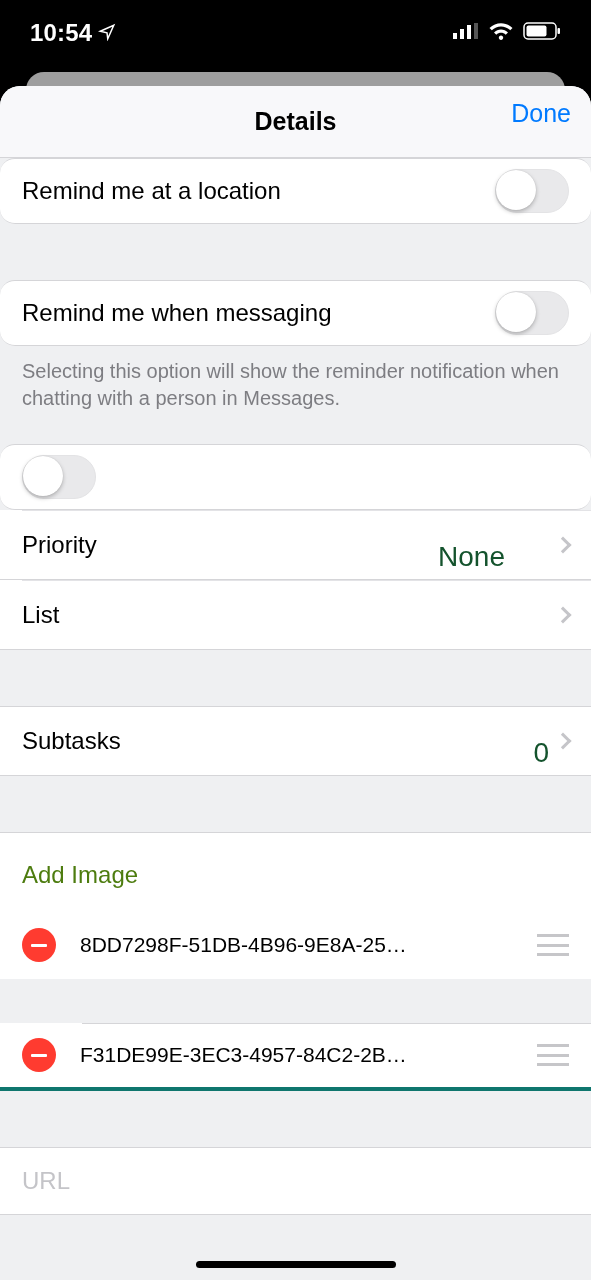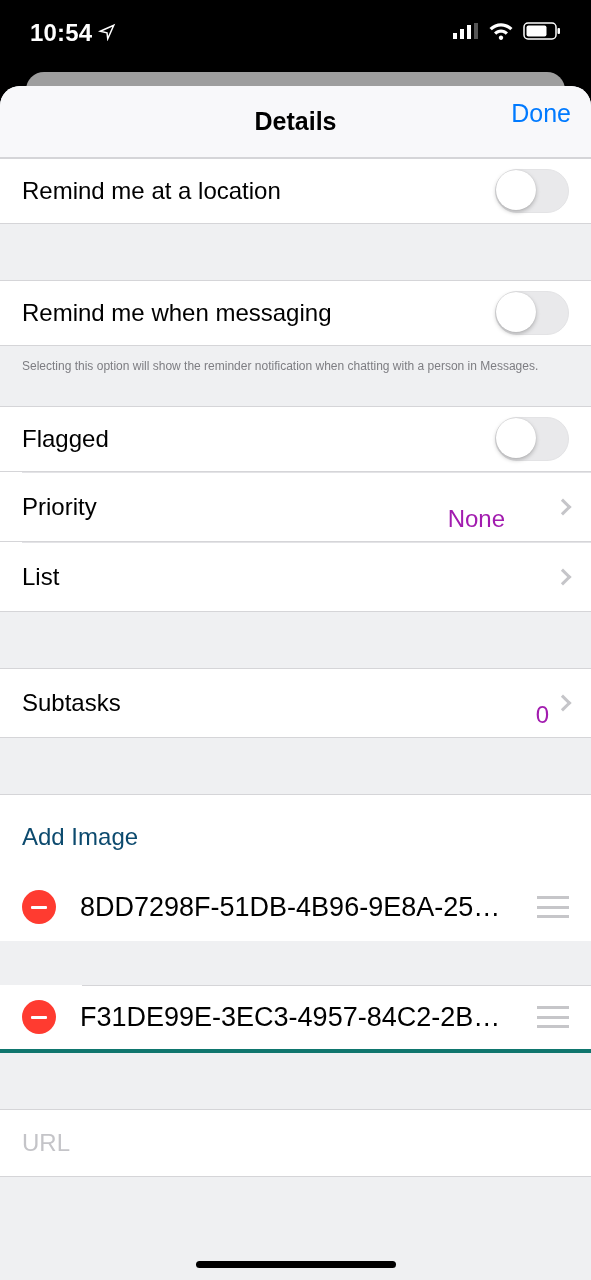--- a/index.html
+++ b/index.html
@@ -81,28 +81,28 @@
     display: flex;
     align-items: center;
     padding: 0 22px;
     font-size: 24px;
     color: #000;
     position: relative;
     border-top: 1px solid #d5d5d8;
     border-bottom: 1px solid #d5d5d8;
   }
   .cell + .cell { border-top: none; }
-  .cell-66 { min-height: 66px; }
+  .cell-66 { min-height: 66px; border-radius: 15px; }
   .cell-70 { min-height: 70px; }
   .cell-label { flex: 1; }
-  .cell-value { color: #a21caf; font-size: 24px; margin-right: 8px; margin-top: 24px; }
+  .cell-value { color: #14532d; font-size: 28px; margin-right: 8px; margin-top: 24px; }
 
   .footer-note {
     padding: 12px 22px 32px 22px;
-    font-size: 12px;
+    font-size: 20px;
     line-height: 1.35;
     color: #7d7d82;
   }
 
   
   .toggle {
     width: 74px; height: 44px;
     border-radius: 22px;
     background: #e9e9eb;
     border: 1.5px solid #e3e3e5;
@@ -124,21 +124,21 @@
     border-top: 3px solid #c5c5c9;
     transform: rotate(45deg);
     flex-shrink: 0;
   }
 
   .add-image-cell {
     background: #fff;
     border-top: 1px solid #d5d5d8;
     padding: 28px 22px 22px 22px;
     font-size: 24px;
-    color: #0c4a6e;
+    color: #4d7c0f;
   }
   .image-row {
     background: #fff;
     min-height: 68px;
     display: flex;
     align-items: center;
     padding: 0 22px;
     font-size: 24px;
     color: #000;
     position: relative;
@@ -165,21 +165,21 @@
   }
   .delete-badge .minus {
     width: 16px; height: 3px; background: #fff; border-radius: 1px;
   }
   .image-name {
     flex: 1;
     white-space: nowrap;
     overflow: hidden;
     text-overflow: ellipsis;
     padding-right: 10px;
-    font-size: 27px;
+    font-size: 21px;
   }
 
   .reorder {
     width: 32px; height: 22px;
     display: flex; flex-direction: column; justify-content: space-between;
     flex-shrink: 0;
   }
   .reorder span {
     height: 3px; background: #c6c6c9;
   }
@@ -279,21 +279,20 @@
     <div class="cell cell-66">
       <div class="cell-label">Remind me when messaging</div>
       <div class="toggle">
         <div class="toggle-knob"></div>
       </div>
     </div>
     <div class="footer-note">Selecting this option will show the reminder notification when chatting with a person in Messages.</div>
 
     <div class="group">
       <div class="cell cell-66">
-        <div class="cell-label">Flagged</div>
         <div class="toggle">
           <div class="toggle-knob"></div>
         </div>
       </div>
       <div class="cell cell-70">
         <div class="cell-label">Priority</div>
         <div class="cell-value">None</div>
         <div class="chevron"></div>
       </div>
       <div class="cell cell-70">

